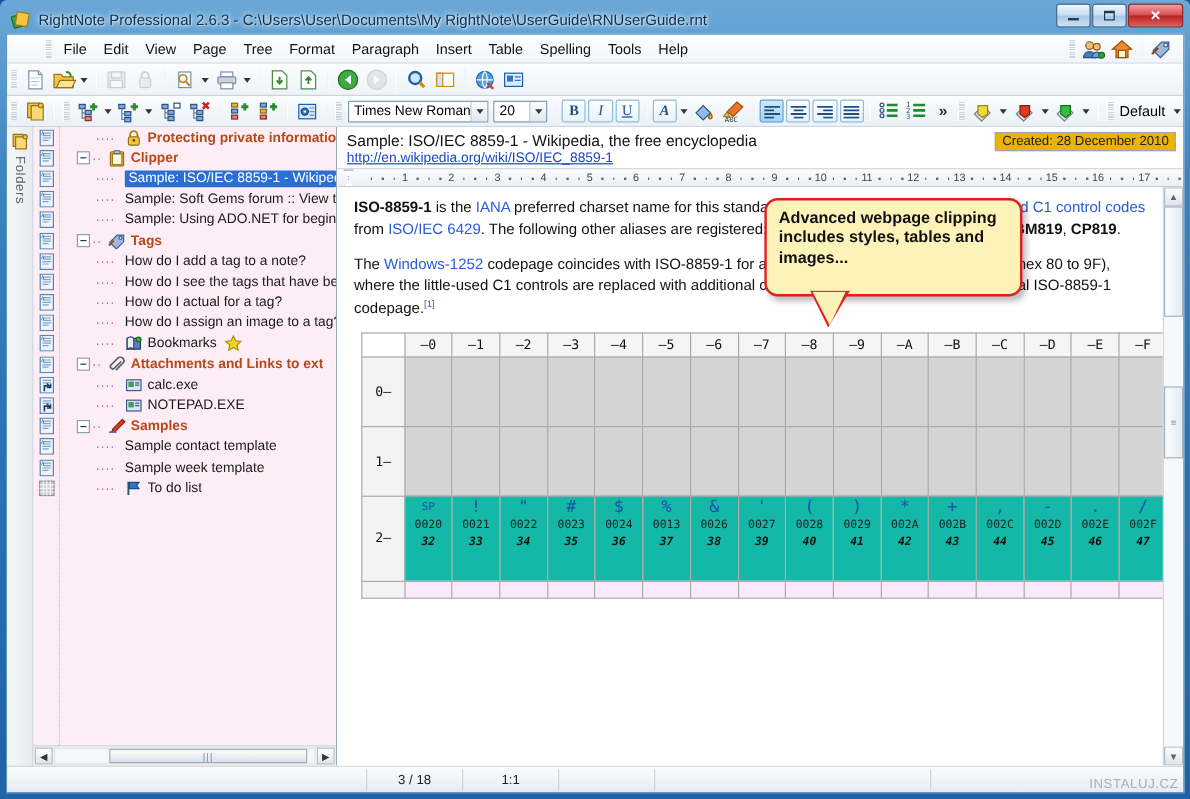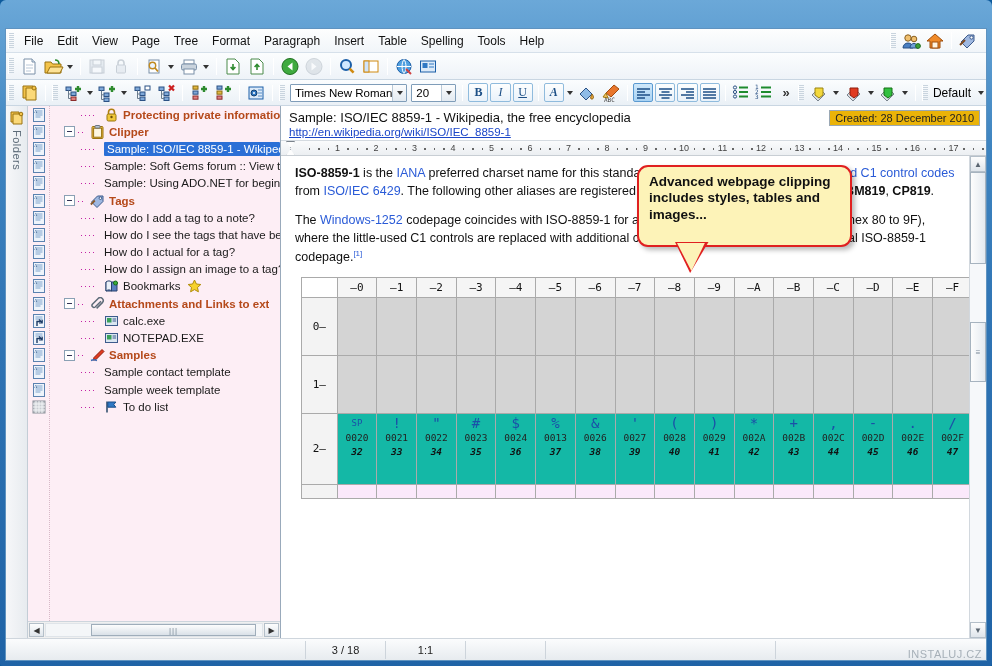--- a/index.html
+++ b/index.html
@@ -56,20 +56,21 @@
     overflow:hidden;
   }
 
   
   #menubar {
     height:24px; flex:none;
     background:linear-gradient(180deg,#fdfefe 0%,#f1f5f9 100%);
     border-bottom:1px solid #d6e0ea;
     display:flex; align-items:center;
     position:relative;
+    padding-left:29px;
   }
   .gripper { width:6px;height:16px;margin:0 3px 0 2px;flex:none;
     background:repeating-linear-gradient(180deg,#c9d4de 0 1px, transparent 1px 2px);
     border-left:1px solid #fff; }
   .menu-item { padding:3px 7px; font-size:12px; color:#111; white-space:nowrap; }
   #menubar-right { margin-left:auto; display:flex; align-items:center; padding-right:6px;}
   .mb-icon { width:20px;height:18px;margin:0 2px; position:relative; }
 
   
   #toolbar {
@@ -251,20 +252,36 @@
   }
 
   
   .ico{display:block;}
 </style>
 </head>
 <body>
 
 <div id="window">
 
+  <div id="titlebar">
+    <div id="title-icon">
+      <div class="bk1"></div>
+        <div class="bk2"></div>
+    </div>
+    <div id="title-text">RightNote Professional 2.6.3 - C:\Users\User\Documents\My RightNote\UserGuide\RNUserGuide.rnt</div>
+    <div id="win-buttons">
+      <div class="wbtn">
+          <div class="glyph-min"></div>
+        </div>
+      <div class="wbtn">
+          <div class="glyph-max"></div>
+        </div>
+      <div class="wbtn close">✕</div>
+    </div>
+  </div>
 
   <div id="client">
 
     <div id="menubar">
       <div class="gripper"></div>
       <div class="menu-item">File</div>
       <div class="menu-item">Edit</div>
       <div class="menu-item">View</div>
       <div class="menu-item">Page</div>
       <div class="menu-item">Tree</div>

